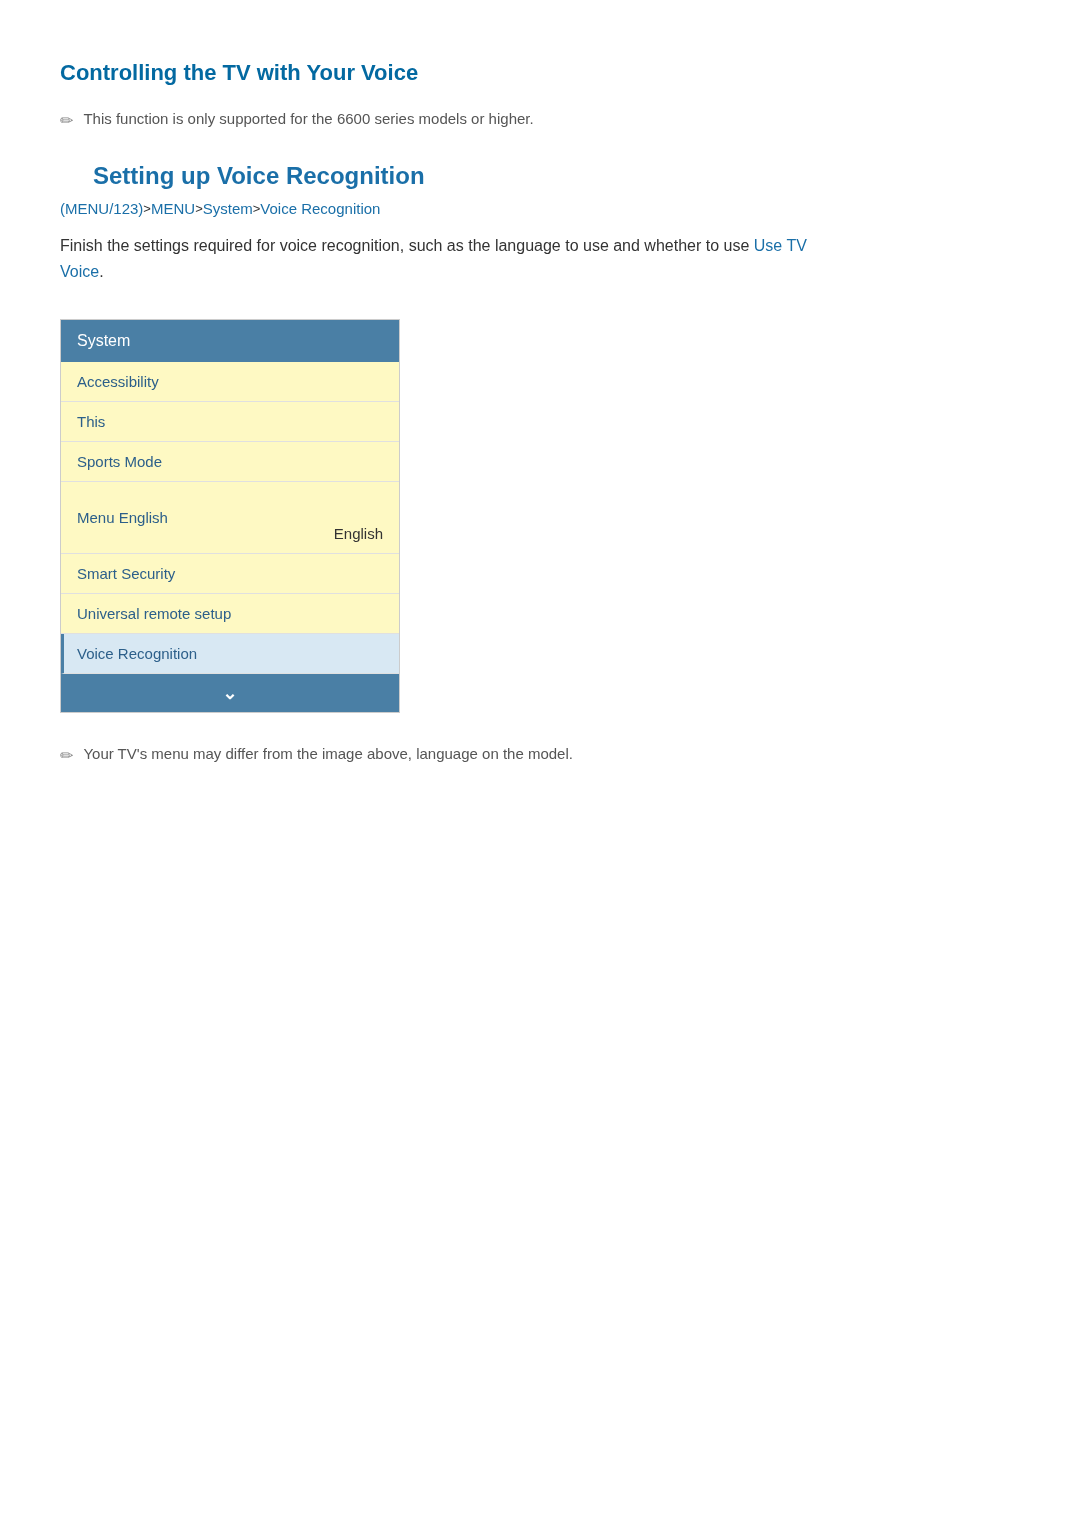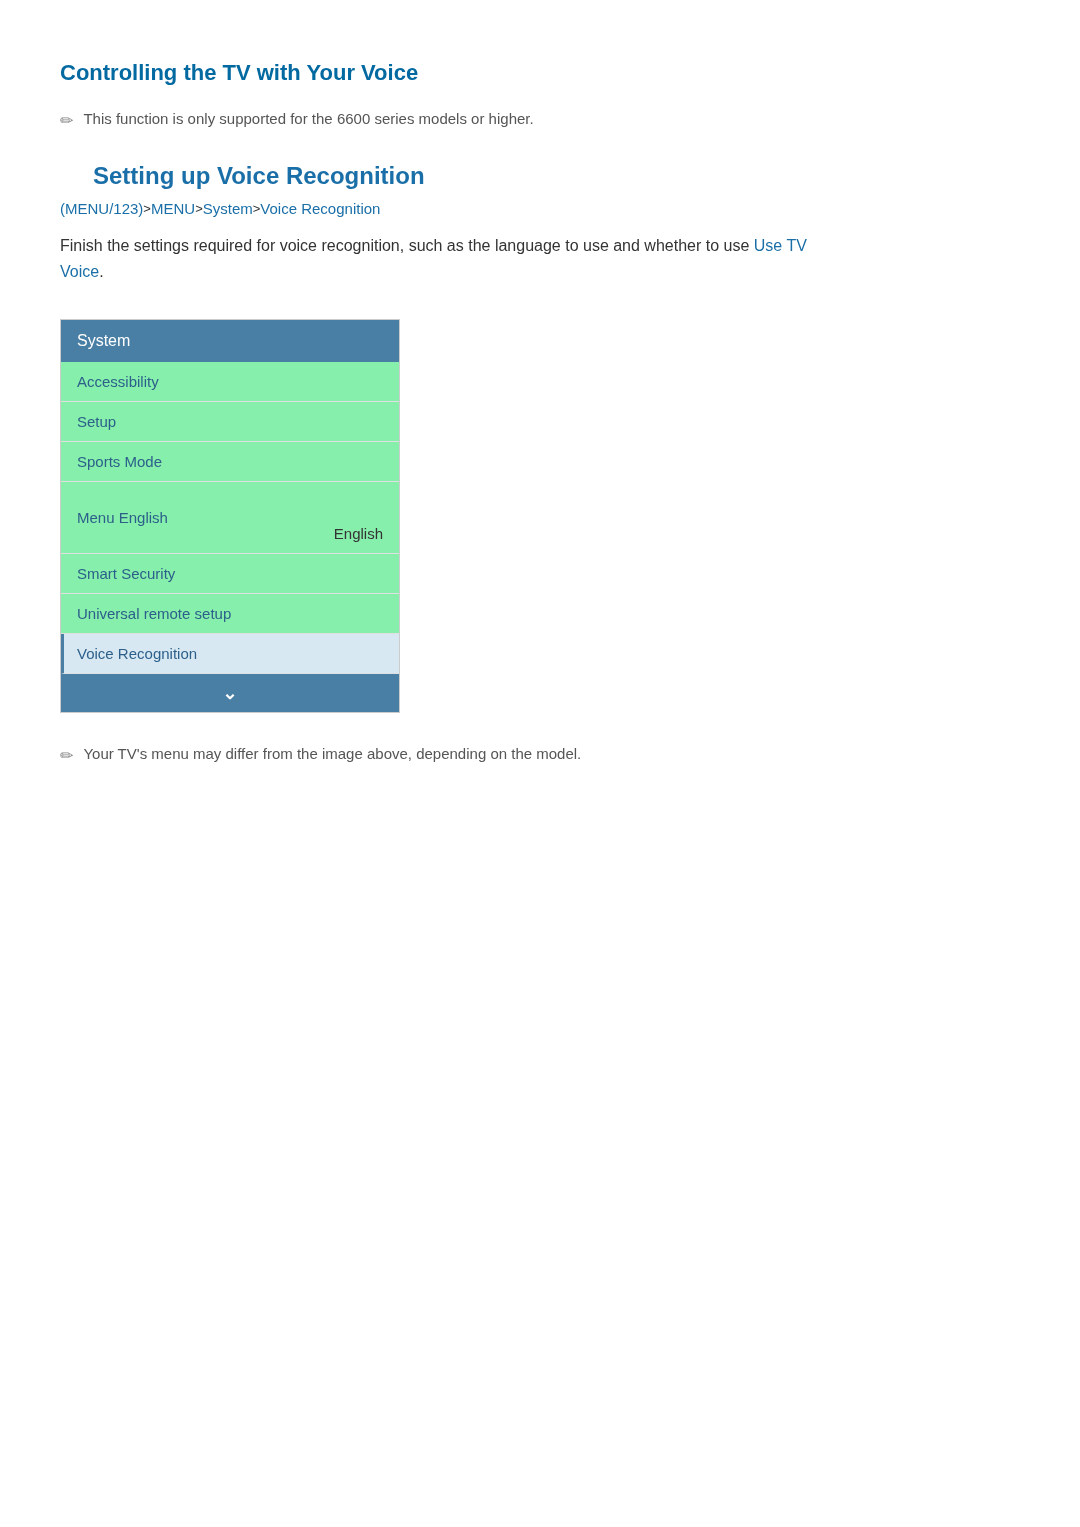--- a/index.html
+++ b/index.html
@@ -96,21 +96,21 @@
     }
 
     .menu-item {
       padding: 11px 16px;
       font-size: 15px;
       color: #2c5f8a;
       border-bottom: 1px solid #e0e0e0;
       display: flex;
       align-items: center;
       justify-content: space-between;
-      background-color: #86efac;
+      background-color: #fef9c3;
     }
 
     .menu-item:last-of-type {
       border-bottom: none;
     }
 
     .menu-item.highlighted {
       background-color: #d8e8f3;
       border-left: 3px solid #4a7fa5;
       padding-left: 13px;
@@ -171,21 +171,21 @@
 </p>
 
 <div class="menu-container">
   <div class="menu-header">System</div>
 
   <div class="menu-item">
     <span>Accessibility</span>
   </div>
 
   <div class="menu-item">
-    <span>Setup</span>
+    <span>This</span>
   </div>
 
   <div class="menu-item">
     <span>Sports Mode</span>
   </div>
 
   <div class="menu-item">
     <span>Menu English</span>
     <span class="menu-item-value">English</span>
   </div>
@@ -202,14 +202,14 @@
     <span>Voice Recognition</span>
   </div>
 
   <div class="menu-footer">
     <span class="chevron-icon">⌄</span>
   </div>
 </div>
 
 <div class="bottom-note">
   <span class="pencil-icon">✏</span>
-  <span>Your TV's menu may differ from the image above, depending on the model.</span>
+  <span>Your TV's menu may differ from the image above, language on the model.</span>
 </div>
 
 </body></html>

